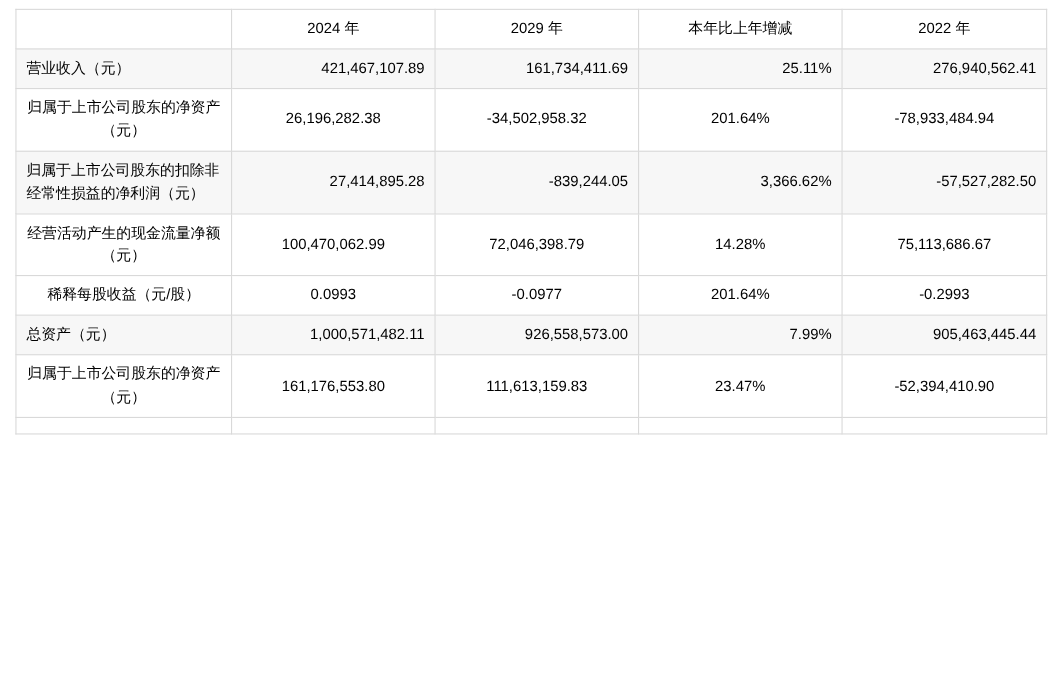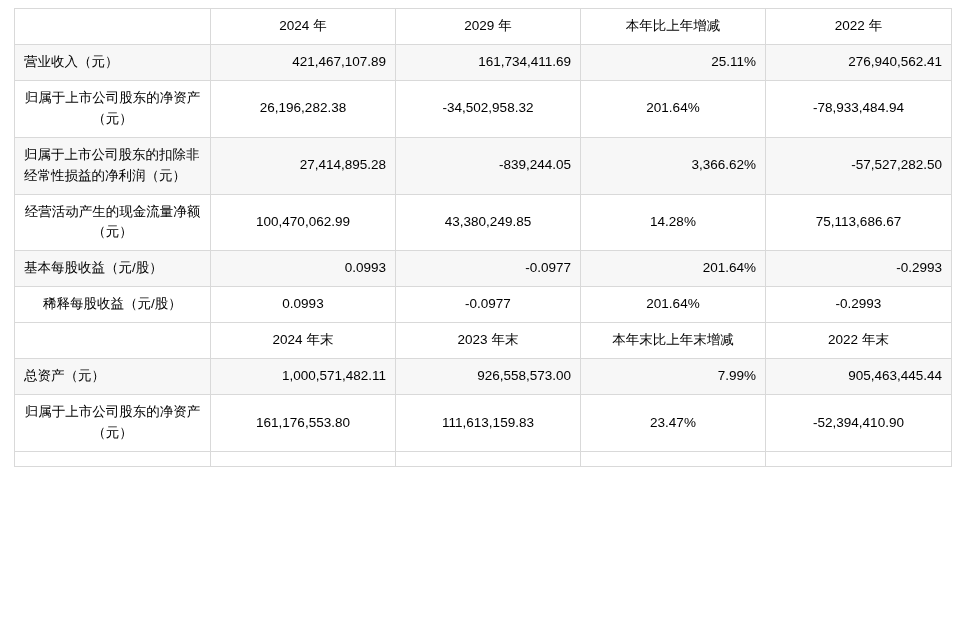--- a/index.html
+++ b/index.html
@@ -105,49 +105,35 @@
         <td class="label">归属于上市公司股东的扣除非经常性损益的净利润（元）</td>
         <td class="num">27,414,895.28</td>
         <td class="num">-839,244.05</td>
         <td class="num">3,366.62%</td>
         <td class="num">-57,527,282.50</td>
       </tr>
 
       <tr class="plain">
         <td class="label">经营活动产生的现金流量净额（元）</td>
         <td class="num">100,470,062.99</td>
-        <td class="num">43,380,249.85</td>
+        <td class="num">72,046,398.79</td>
         <td class="num">14.28%</td>
         <td class="num">75,113,686.67</td>
       </tr>
 
-      <tr class="shaded">
-        <td class="label">基本每股收益（元/股）</td>
-        <td class="num">0.0993</td>
-        <td class="num">-0.0977</td>
-        <td class="num">201.64%</td>
-        <td class="num">-0.2993</td>
-      </tr>
 
       <tr class="plain">
         <td class="label">稀释每股收益（元/股）</td>
         <td class="num">0.0993</td>
         <td class="num">-0.0977</td>
         <td class="num">201.64%</td>
         <td class="num">-0.2993</td>
       </tr>
 
 
-      <tr class="plain">
-        <td class="label"></td>
-        <td class="hdr">2024 年末</td>
-        <td class="hdr">2023 年末</td>
-        <td class="hdr">本年末比上年末增减</td>
-        <td class="hdr">2022 年末</td>
-      </tr>
 
       <tr class="shaded">
         <td class="label">总资产（元）</td>
         <td class="num">1,000,571,482.11</td>
         <td class="num">926,558,573.00</td>
         <td class="num">7.99%</td>
         <td class="num">905,463,445.44</td>
       </tr>
 
       <tr class="plain">

